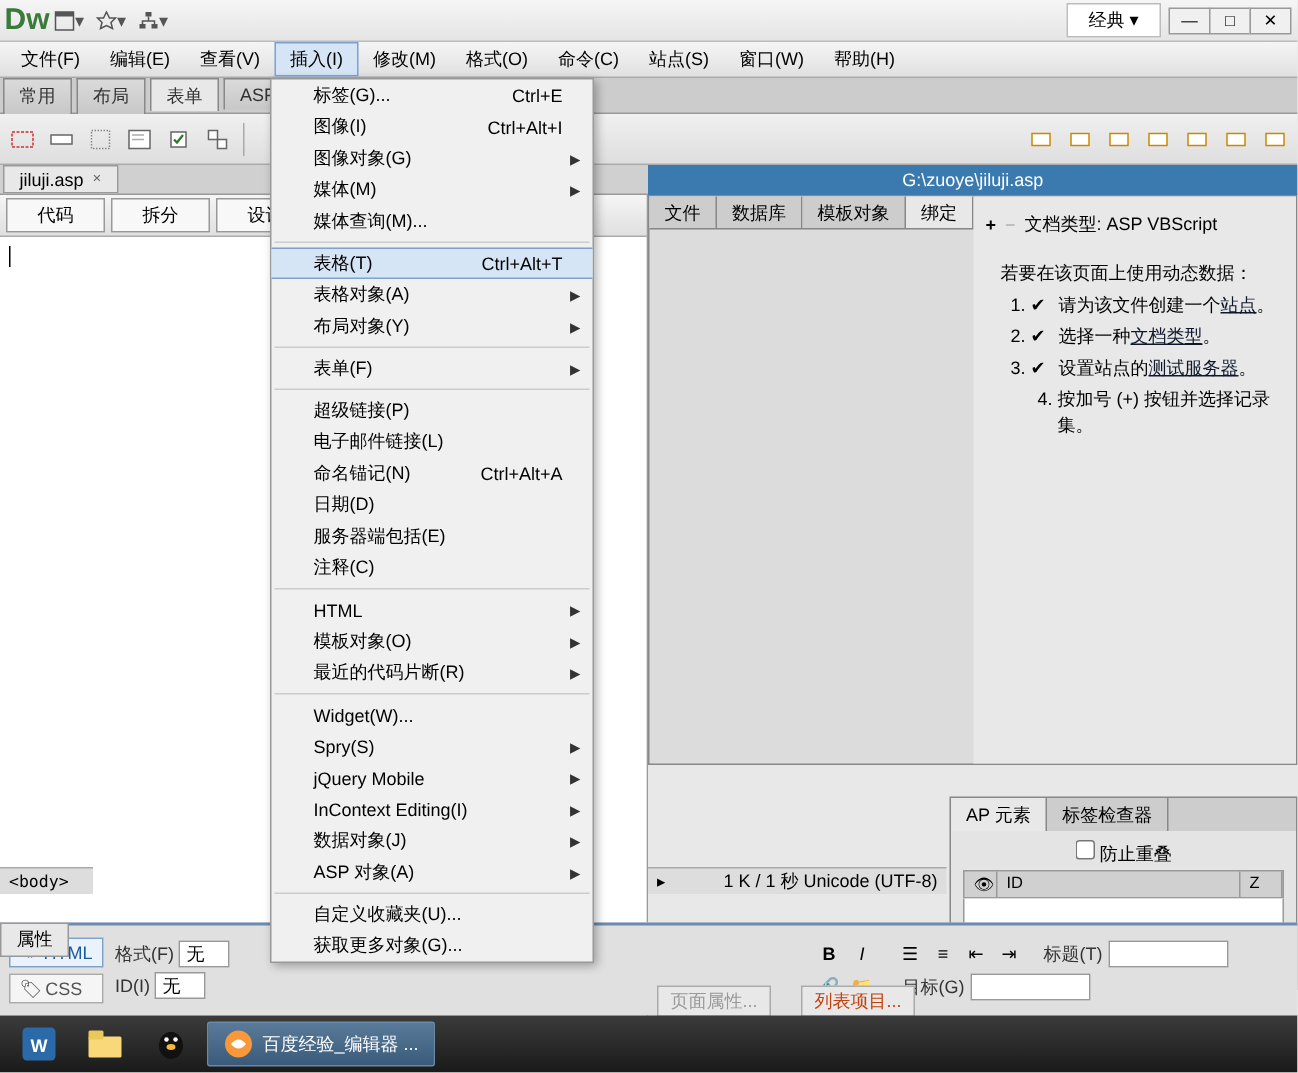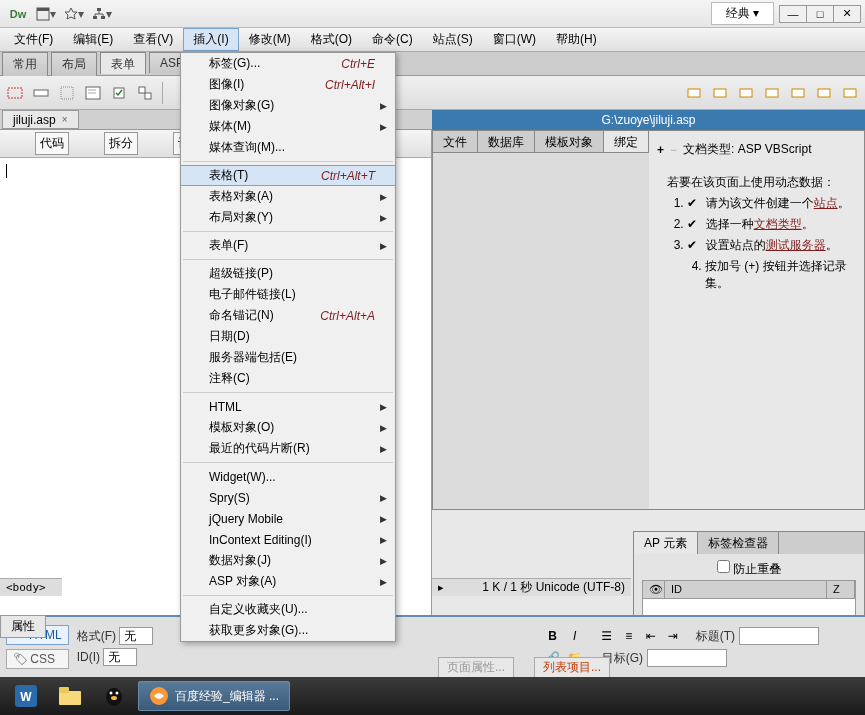--- a/index.html
+++ b/index.html
@@ -1,20 +1,20 @@
 <!DOCTYPE html>
 <html><head>
 <meta charset="utf-8">
 <style>
 * { box-sizing: border-box; margin: 0; padding: 0; font-family: "Microsoft YaHei", SimSun, Arial, sans-serif; font-size: 12px; }
 body { width: 865px; height: 715px; background: #e8e8e8; position: relative; overflow: hidden; }
 
 
 .titlebar { height: 28px; background: linear-gradient(#f5f5f5,#e5e5e5); border-bottom: 1px solid #bbb; display: flex; align-items: center; padding: 0 4px; position: relative; }
-.dw-logo { width: 28px; height: 20px; color: #3a7a3a; font-weight: bold; font-size: 11px; display:flex; align-items:center; justify-content:center;}
+.dw-logo { width: 28px; height: 20px; color: #3a7a3a; font-weight: bold; font-size: 20px; display:flex; align-items:center; justify-content:center;}
 .title-icon { width: 24px; height: 22px; display:flex; align-items:center; justify-content:center; color:#555; margin: 0 2px; cursor:pointer;}
 .title-icon svg { width:14px; height:14px; }
 .title-dropdown { margin-left: auto; padding: 2px 14px; border:1px solid #bbb; background:#fff; }
 .win-controls { display:flex; margin-left: 6px; gap: 0; }
 .win-btn { width: 28px; height: 18px; border: 1px solid #999; background:#f0f0f0; display:flex; align-items:center; justify-content:center; margin-left:-1px; font-family: Arial; font-size:11px; }
 
 
 .menubar { height: 24px; background: linear-gradient(#f5f5f5,#e0e0e0); border-bottom: 1px solid #aaa; display:flex; align-items:stretch; padding: 0 4px; }
 .menu-item { padding: 4px 10px; display:flex; align-items:center; cursor:pointer;}
 .menu-item.active { background:#d6e5f5; border:1px solid #7da2ce; padding: 3px 9px; }
@@ -32,41 +32,41 @@
 
 .filetab-bar { height: 20px; background:#d0d0d0; display:flex; align-items:center; border-bottom:1px solid #999;}
 .file-tab { height:19px; padding:2px 10px; background:#e8e8e8; border:1px solid #999; display:flex; align-items:center; gap:6px; margin-left:2px;}
 .file-close-x { font-size:10px; color:#666; cursor:pointer;}
 .pathbar { position:absolute; left:432px; top:110px; right:0; background:#3a7aae; color:#fff; height: 20px; display:flex; align-items:center; justify-content:center; font-size:11px;}
 
 
 .main-row { display:flex; height: calc(100% - 160px); }
 .left-col { width: 432px; display:flex; flex-direction:column; border-right:1px solid #999;}
 .doc-header { height: 28px; background: linear-gradient(#f5f5f5,#e0e0e0); border-bottom:1px solid #aaa; display:flex; align-items:center; padding-left:4px; gap:4px;}
-.doc-btn { padding:2px 4px; border:1px solid #999; background:#f8f8f8;margin-left:31px;}
+.doc-btn { padding:2px 20px; border:1px solid #999; background:#f8f8f8;}
 .doc-canvas { flex:1; background:#fff; position:relative; padding:6px;}
 .cursor-line { width:1px; height:14px; background:#000;}
 
 .right-col { flex:1; display:flex; flex-direction:column;}
 
 
 .dropdown { position:absolute; left: 180px; top: 52px; width: 216px; background:#f0f0f0; border:1px solid #999; box-shadow: 2px 2px 6px rgba(0,0,0,0.3); z-index: 100;}
 .dd-item { display:flex; align-items:center; padding: 3px 20px 3px 28px; cursor:pointer; position:relative; height:21px;}
 .dd-item.highlighted { background:#d6e5f5; border-top:1px solid #7da2ce; border-bottom:1px solid #7da2ce; height:21px; padding-top:2px; padding-bottom:2px;}
-.dd-shortcut { margin-left:auto; color:#7f1d1d;font-style:italic; }
+.dd-shortcut { margin-left:auto; color:#000000; }
 .dd-arrow { position:absolute; right:8px; font-size:9px; color:#333;}
 .dd-sep { height:1px; background:#ccc; margin:3px 2px;}
 
 
 .panel-group { background:#dcdcdc; border:1px solid #888; margin: 0;}
 .panel-tabs { height:22px; display:flex; background:#cdcdcd; border-bottom:1px solid #888;}
 .panel-tab { padding:3px 10px; background:#cdcdcd; border-right:1px solid #888;}
 .panel-tab.active { background:#e8e8e8;}
 .panel-body { padding:6px 8px; background:#e8e8e8; font-size:12px;}
-.panel-body a { color:#7f1d1d; text-decoration:underline;}
+.panel-body a { color:#0f172a; text-decoration:underline;}
 .bind-row { display:flex; align-items:center; gap:6px; margin:4px 0;}
 .check { width:12px; display:inline-block;}
 ol.steps { margin-left: 30px; list-style: decimal; }
 ol.steps li { margin: 4px 0; }
 
 
 .prop-panel { position:absolute; bottom:38px; left:0; right:0; height:62px; background:#e0e0e0; border-top:2px solid #6a8caf;}
 .prop-tab { position:absolute; top:-2px; left:0; padding:2px 10px; background:#e8e8e8; border:1px solid #999; }
 .prop-content { padding:6px; display:flex; gap:8px; align-items:center; height:100%;}
 .prop-group { display:flex; flex-direction:column; gap:4px; font-size:11px;}

